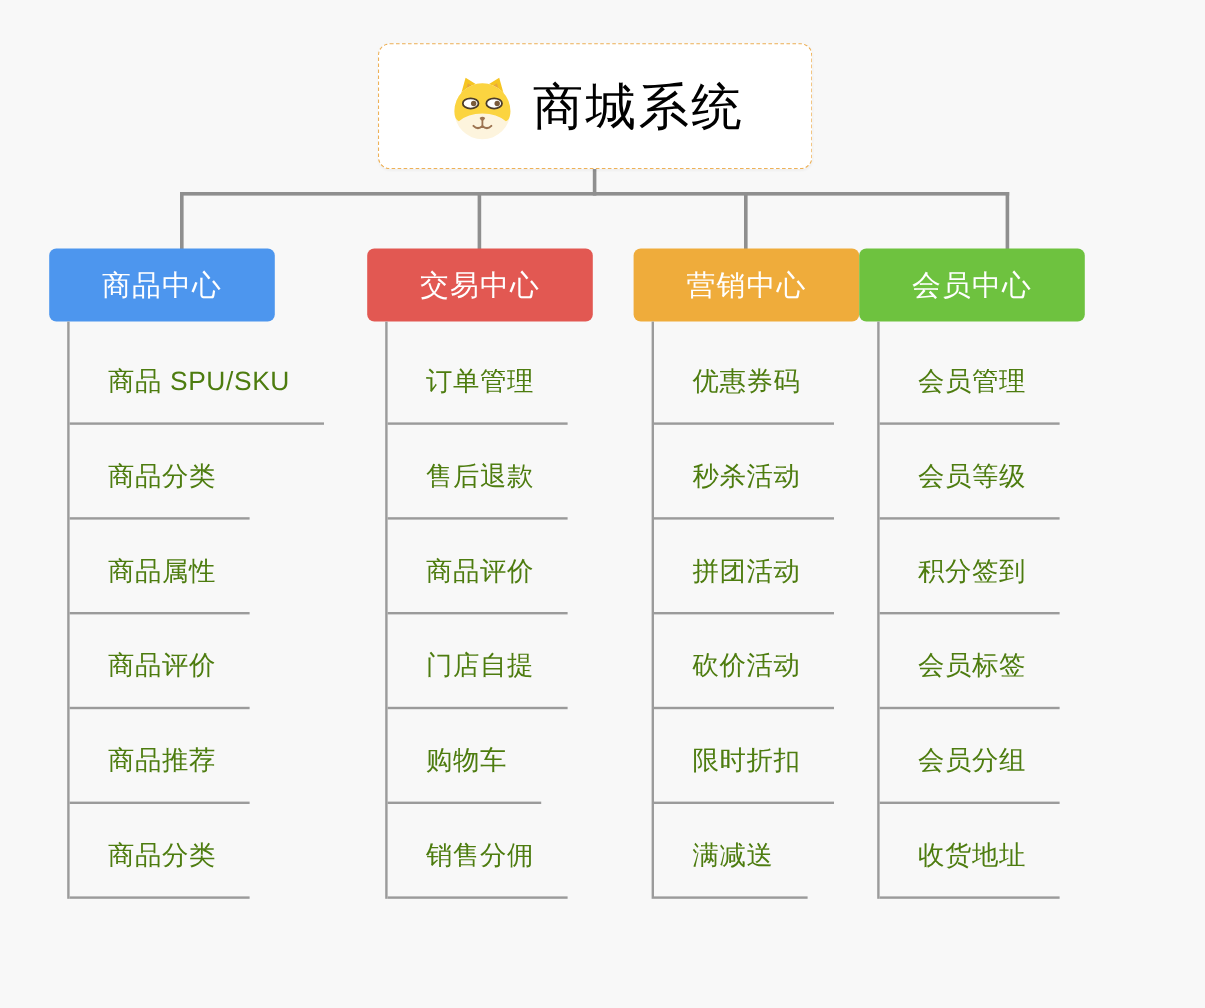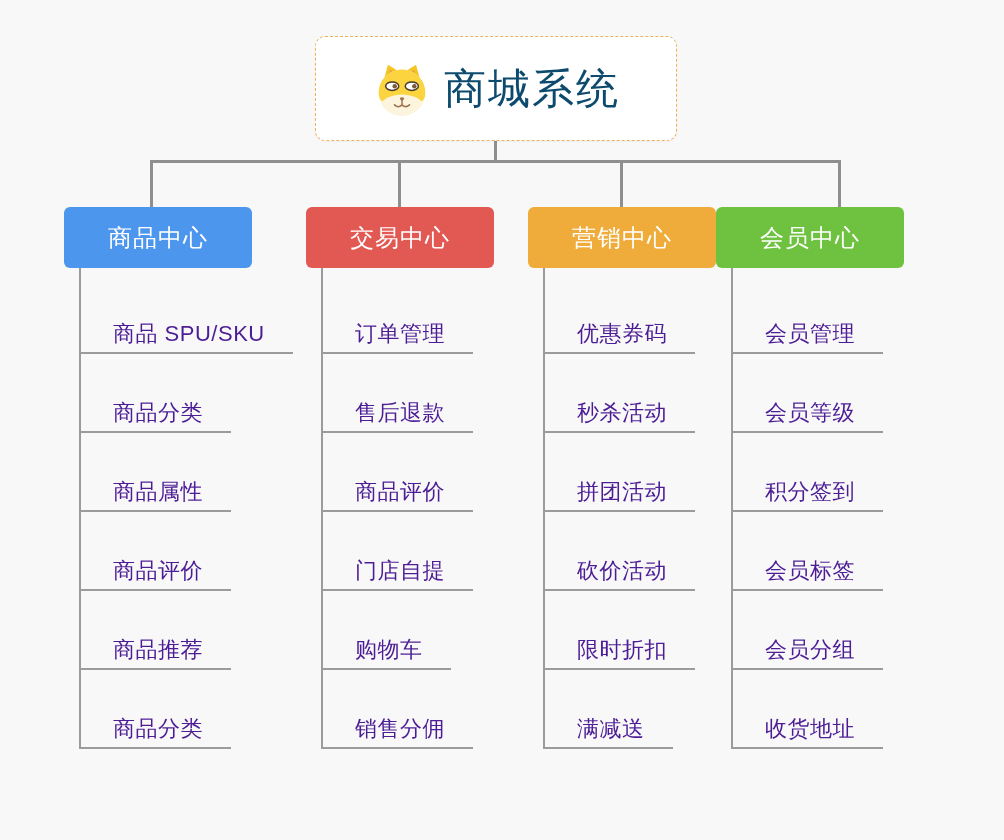--- a/index.html
+++ b/index.html
@@ -17,40 +17,40 @@
   .root-node{
     position:absolute;left:315px;top:36px;width:362px;height:105px;box-sizing:border-box;
     background:#ffffff;border:1px dashed #eeb157;border-radius:10px;
     display:flex;align-items:center;justify-content:center;gap:12px;
     box-shadow:0 1px 2px rgba(0,0,0,0.04);
   }
   .root-title{font-size:42px;letter-spacing:2px;white-space:nowrap;color:#f0a73d;}
   .dog{display:flex;align-items:center;}
   
   .branch{position:absolute;top:207px;}
-  .b0{left:64px}.b1{left:306px}.b2{left:528px}.b3{left:716px}
+  .b0{left:41px}.b1{left:306px}.b2{left:528px}.b3{left:716px}
   .branch-box{
     width:188px;height:61px;border-radius:6px;color:#fff;
     font-size:24px;letter-spacing:1px;
     display:flex;align-items:center;justify-content:center;
   }
   .branch-list{
     margin-left:15px;width:max-content;
     border-left:2px solid #9b9b9b;
   }
   .leaf{
     box-sizing:border-box;height:79px;width:max-content;
     display:flex;align-items:flex-end;
     border-bottom:2px solid #9b9b9b;
     padding:0 28px 0 32px;
   }
   .leaf:first-child{height:86px;}
   .leaf span{
-    font-size:22px;color:#4c1d95;line-height:1;letter-spacing:.5px;
-    padding-bottom:7px;white-space:nowrap;text-align:right;
+    font-size:22px;color:#4d7c0f;line-height:1;letter-spacing:.5px;
+    padding-bottom:23px;white-space:nowrap;text-align:right;
   }
 </style>
 </head>
 <body>
 
 <div class="canvas">
 
   <div class="conn stem"></div>
   <div class="conn hline"></div>
   <div class="conn drop drop-0"></div>
@@ -71,21 +71,21 @@
           <ellipse cx="21.5" cy="27" rx="7" ry="4.6"></ellipse>
           <ellipse cx="42.5" cy="27" rx="7" ry="4.6"></ellipse>
         </g>
         <circle cx="24.2" cy="27" r="2.4" fill="#7a5b3a"></circle>
         <circle cx="45.2" cy="27" r="2.4" fill="#7a5b3a"></circle>
         <path d="M29.5 40 q2.5 -2.2 5 0 q-1.2 2.8 -2.5 2.8 q-1.3 0 -2.5 -2.8 Z" fill="#9c7350"></path>
         <path d="M32 42.6 v3.6" stroke="#9c7350" stroke-width="1.6" fill="none" stroke-linecap="round"></path>
         <path d="M24 47 q4 4 8 0 q4 4 8 0" stroke="#9c7350" stroke-width="1.8" fill="none" stroke-linecap="round"></path>
       </svg>
     </span>
-    <span class="root-title" style="color: #0c4a6e;">商城系统</span>
+    <span class="root-title" style="color: #000000;">商城系统</span>
   </div>
 
   <div class="branch b0">
     <div class="branch-box" style="background-color: rgb(77, 150, 238);">商品中心</div>
     <div class="branch-list">
       <div class="leaf">
           <span>商品 SPU/SKU</span>
         </div>
       <div class="leaf">
           <span>商品分类</span>

